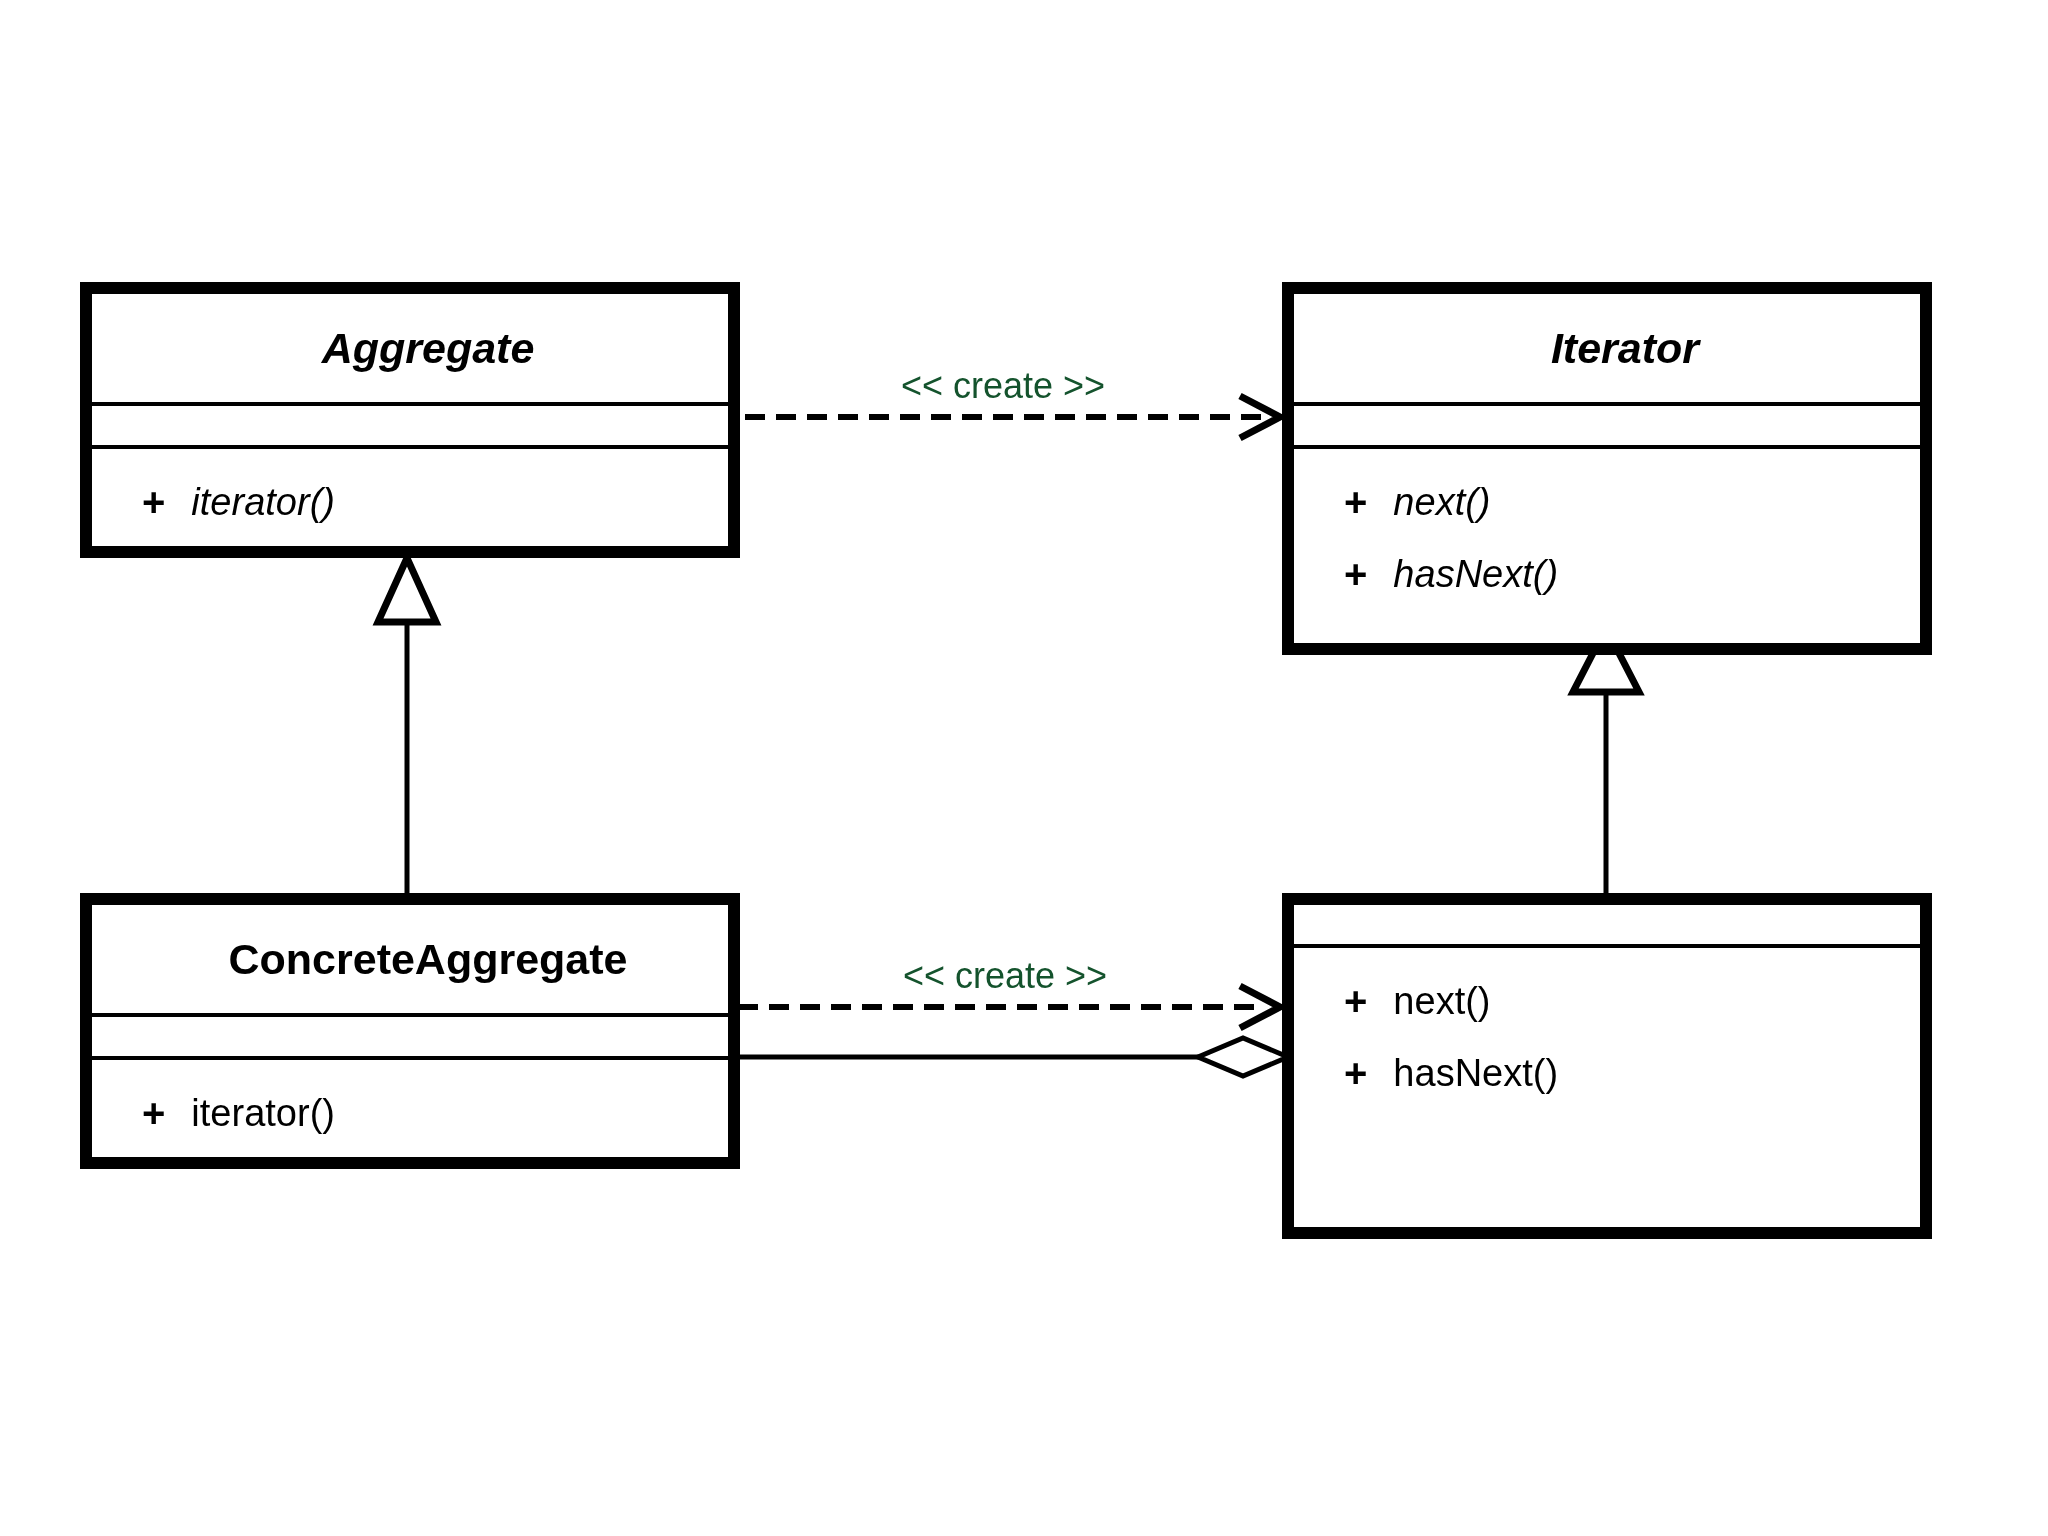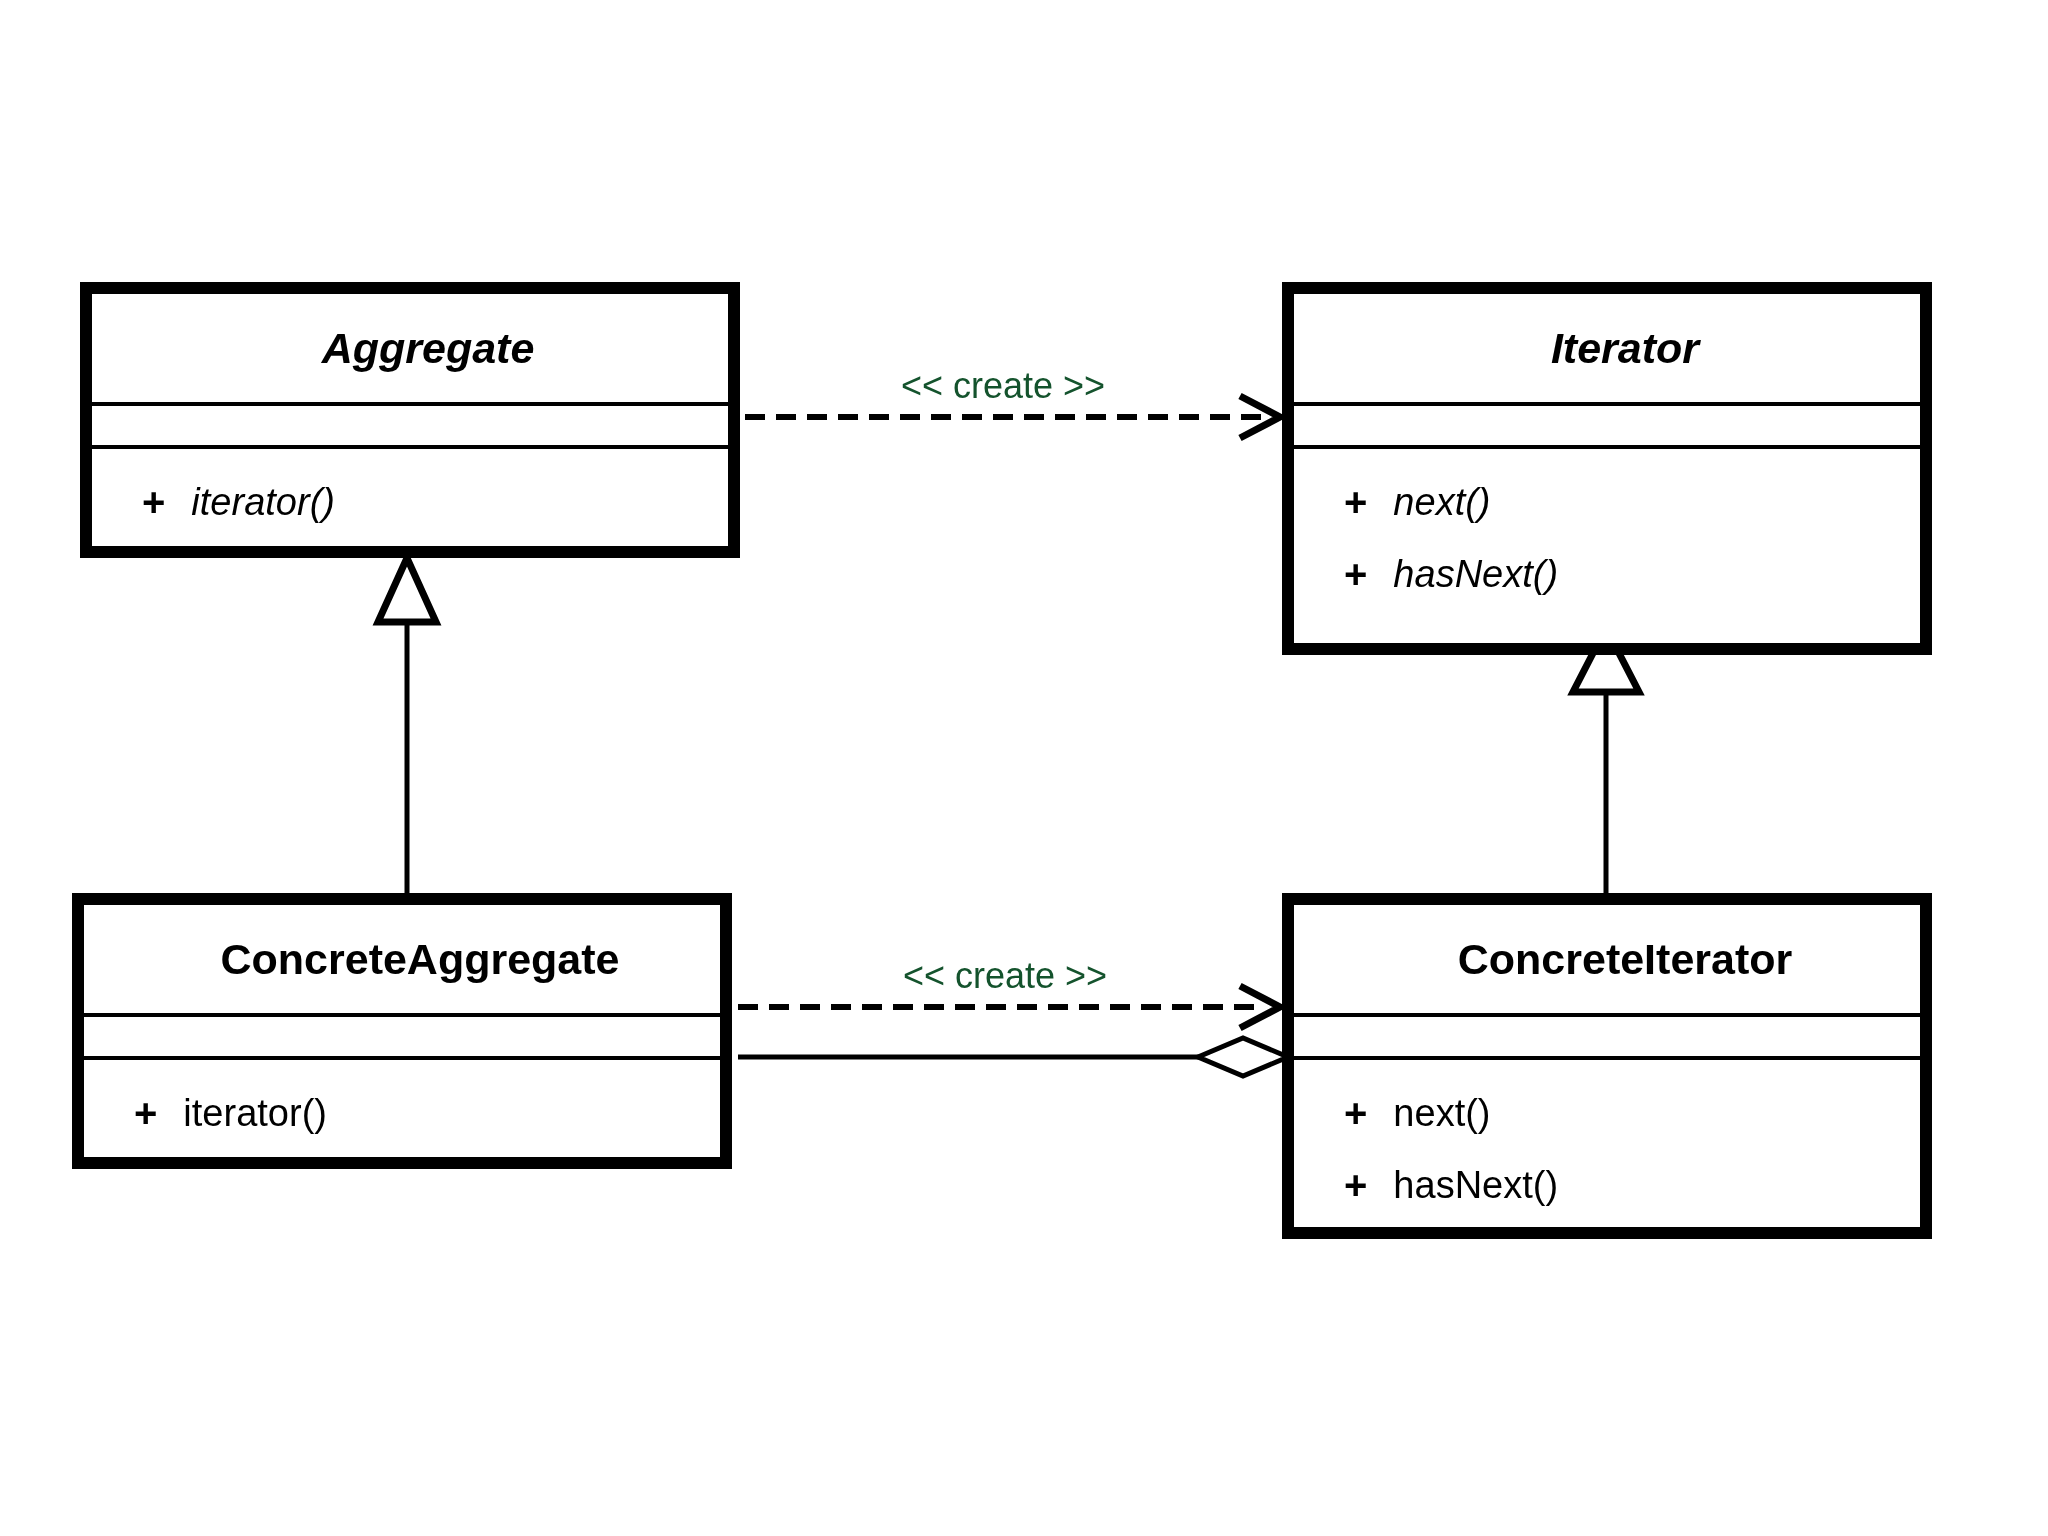--- a/index.html
+++ b/index.html
@@ -124,37 +124,34 @@
         <span class="plus">+</span>
         <span class="sig">next()</span>
       </div>
       <div class="method">
         <span class="plus">+</span>
         <span class="sig">hasNext()</span>
       </div>
     </div>
   </div>
 
-  <div class="classbox" style="left:72px; top:893px; width:660px; height:276px;">
+  <div class="classbox" style="left:80px; top:893px; width:660px; height:276px;">
     <div class="sec title">
       <span class="tname">ConcreteAggregate</span>
     </div>
     <div class="sec attrs"></div>
     <div class="sec methods">
       <div class="method">
         <span class="plus">+</span>
         <span class="sig">iterator()</span>
       </div>
     </div>
   </div>
 
   <div class="classbox" style="left:1282px; top:893px; width:650px; height:346px;">
-    <div class="sec title">
-      <span class="tname">ConcreteIterator</span>
-    </div>
     <div class="sec attrs"></div>
     <div class="sec methods">
       <div class="method">
         <span class="plus">+</span>
         <span class="sig">next()</span>
       </div>
       <div class="method">
         <span class="plus">+</span>
         <span class="sig">hasNext()</span>
       </div>

